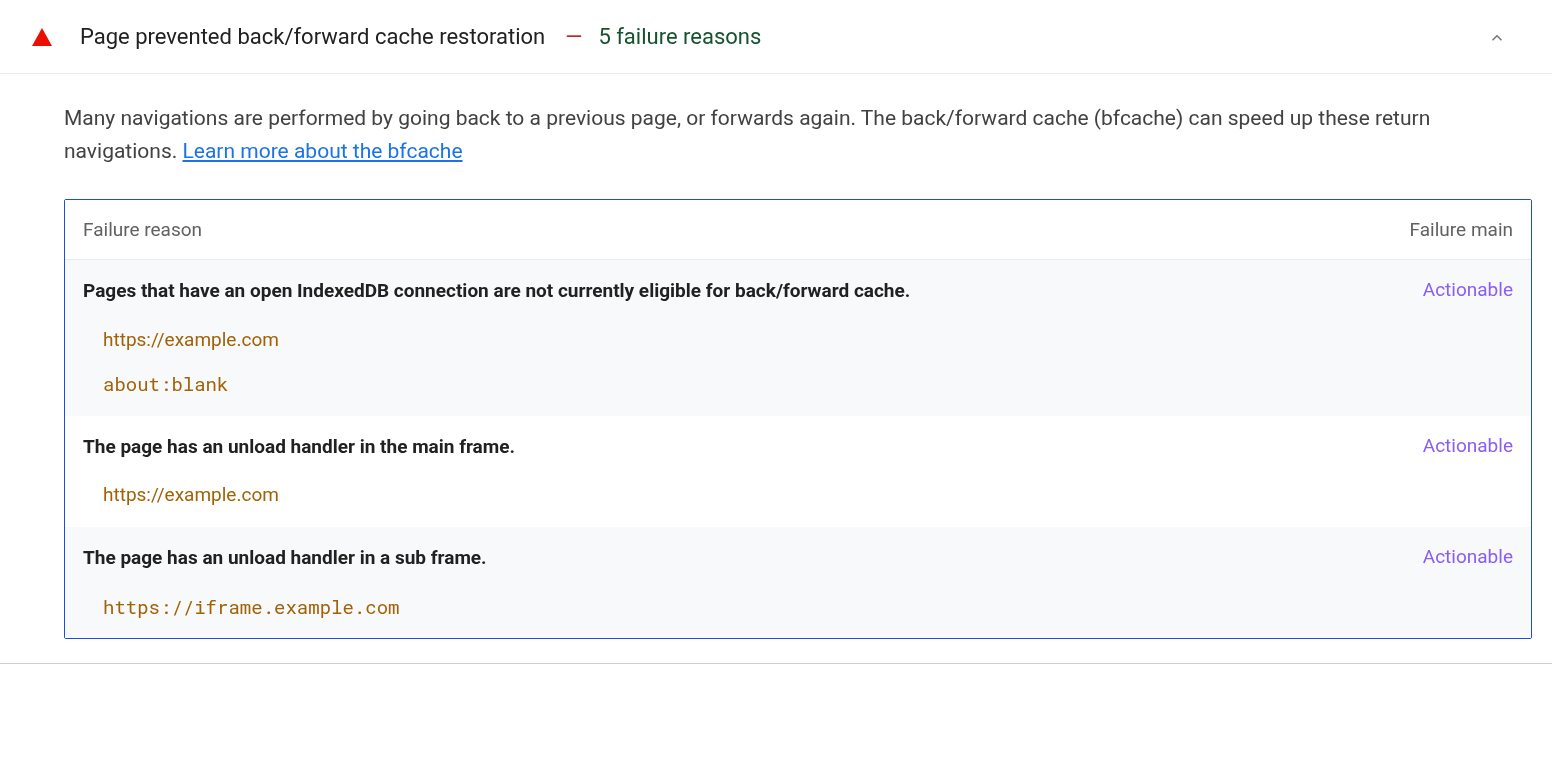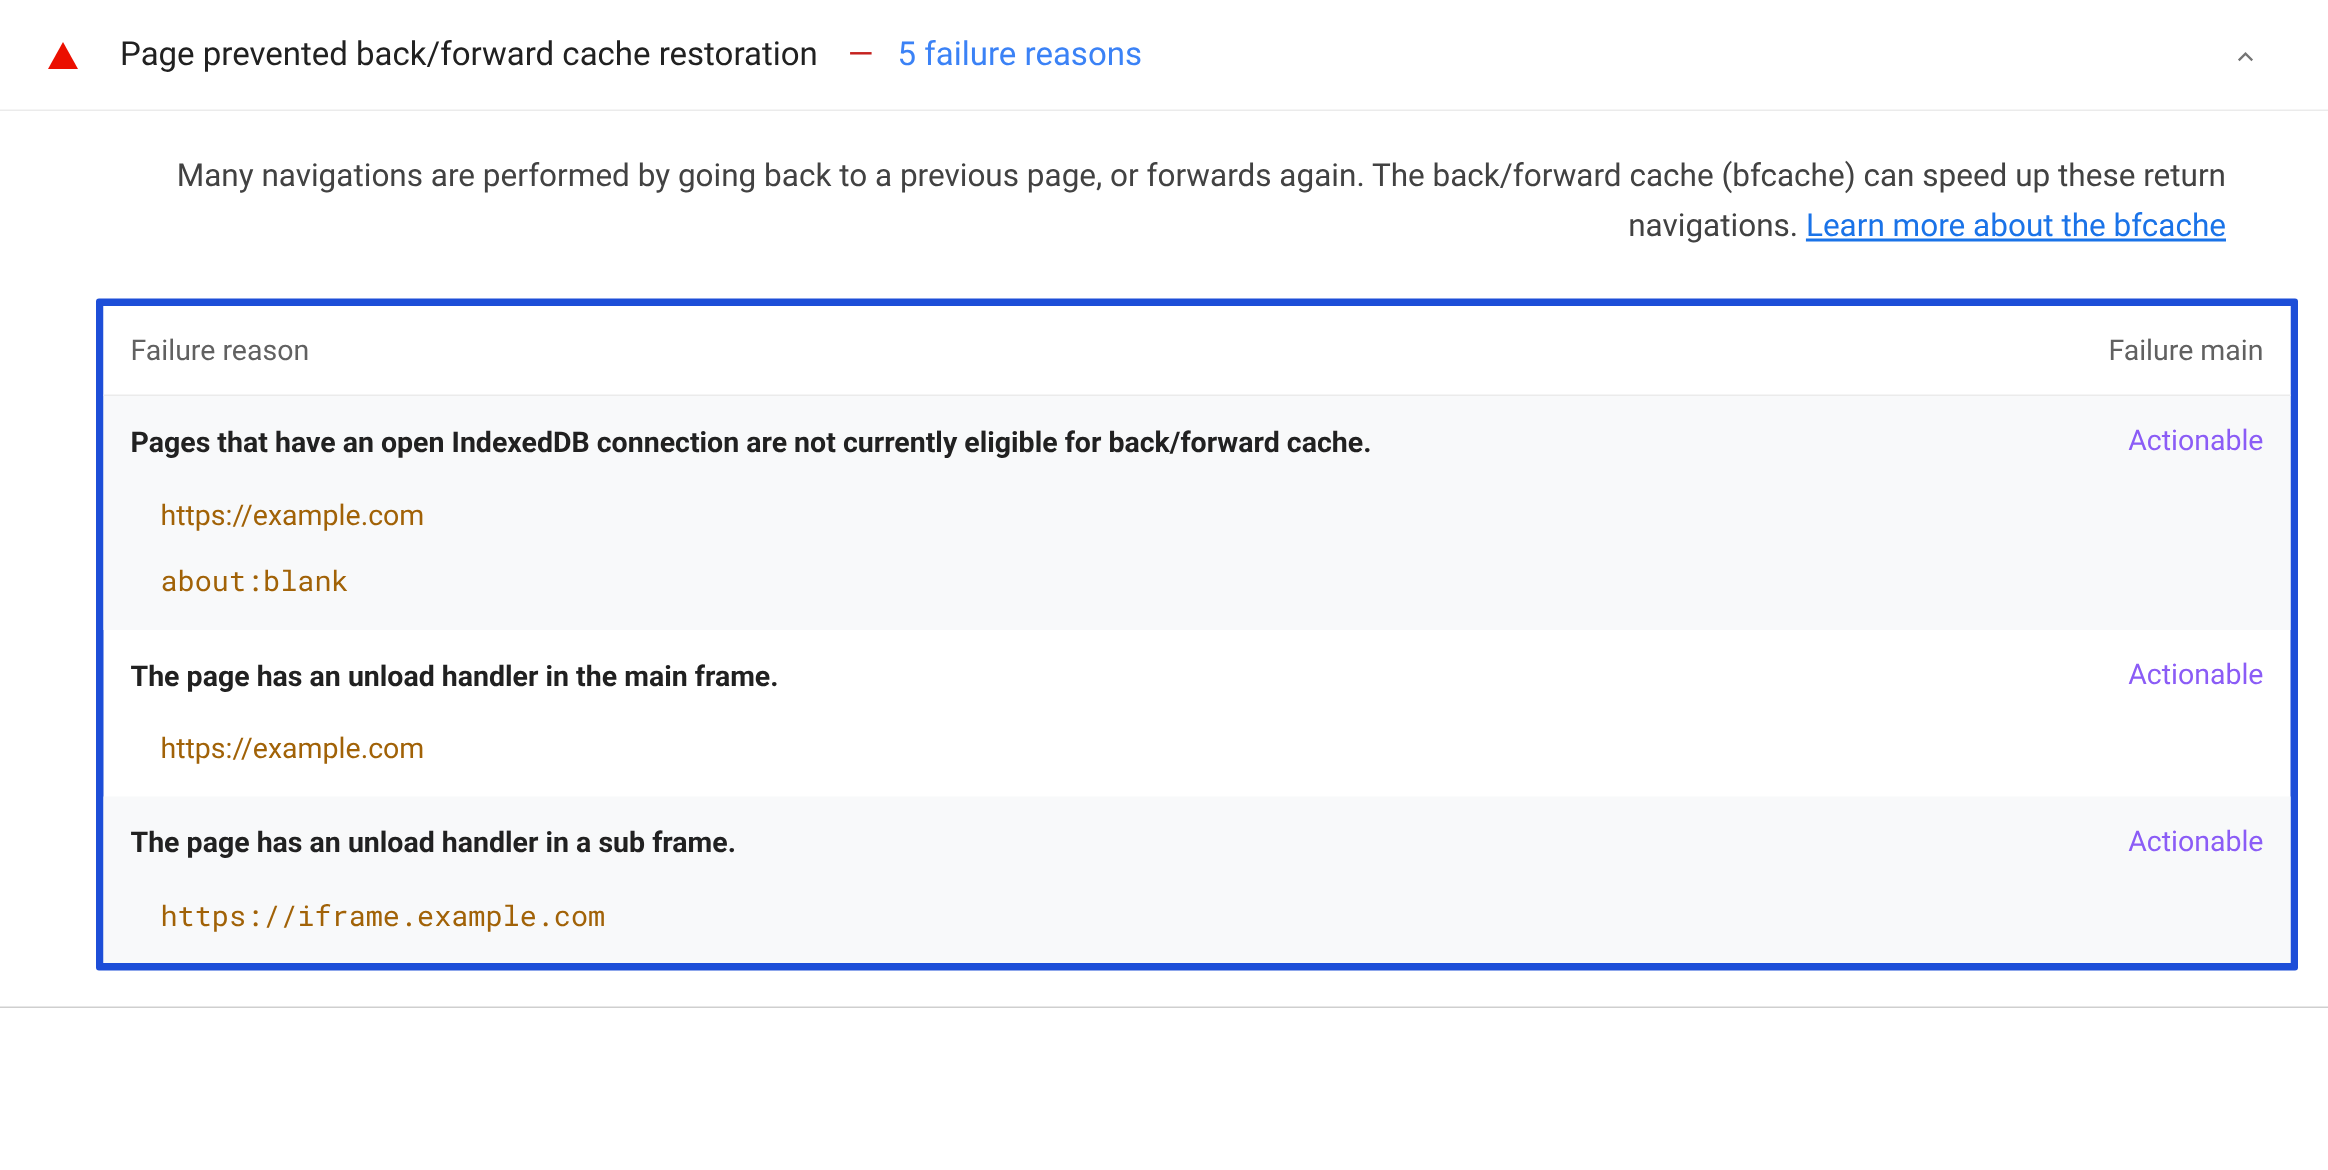--- a/index.html
+++ b/index.html
@@ -35,21 +35,21 @@
       color: #212121;
       margin-left: 12px;
     }
     .failure-count-sep {
       color: #c5221f;
       font-size: 22px;
       font-weight: 400;
       margin-left: 4px;
     }
     .failure-count {
-      color: #3b82f6;
+      color: #14532d;
       font-size: 22px;
       font-weight: 400;
     }
     .spacer {
       flex: 1;
     }
     .chevron-up {
       width: 16px;
       height: 16px;
       display: inline-block;
@@ -65,28 +65,27 @@
     }
     .audit-body {
       padding: 28px 16px 0 64px;
     }
     .description {
       font-size: 21px;
       line-height: 1.55;
       color: #424242;
       max-width: 1420px;
       margin-bottom: 32px;
-      text-align: right;
     }
     .description a {
       color: #1a73e8;
       text-decoration: underline;
     }
     .table {
-      border: 5px solid #1d4ed8;
+      border: 1px solid #1d4ed8;
       border-radius: 2px;
       width: 1468px;
     }
     .table-header {
       display: flex;
       padding: 18px 18px;
       border-bottom: 1px solid #ebebeb;
       background: #fff;
     }
     .th-reason {

